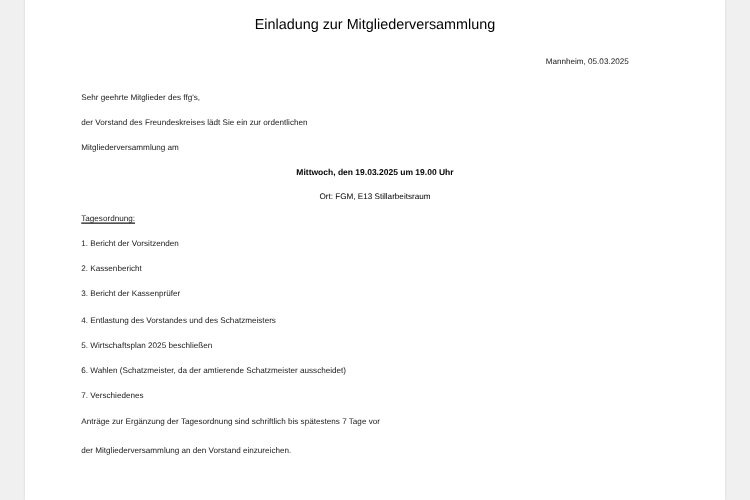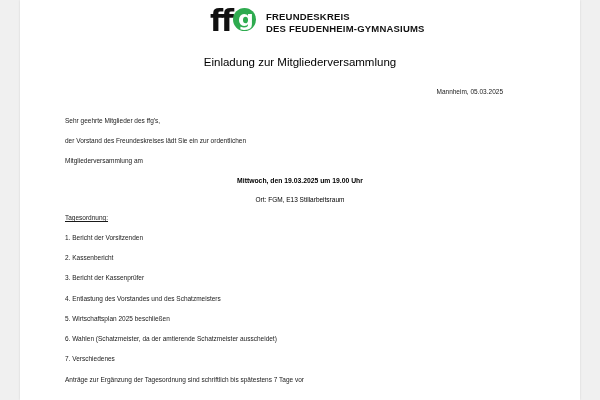--- a/index.html
+++ b/index.html
@@ -143,32 +143,20 @@
     line-height: 1.5;
   }
 </style>
 </head>
 <body>
 
 <div class="page">
 
   <div class="content">
 
-    <div class="letterhead">
-      <div class="logo">
-        <div class="logo-ff">ff</div>
-        <div class="logo-g">
-            <span>g</span>
-          </div>
-      </div>
-      <div class="org">
-        <div>FREUNDESKREIS</div>
-        <div>DES FEUDENHEIM-GYMNASIUMS</div>
-      </div>
-    </div>
 
     <div class="doc-title">Einladung zur Mitgliederversammlung</div>
 
     <div class="place-date">Mannheim, 05.03.2025</div>
 
     <div class="body-block">
       <p>Sehr geehrte Mitglieder des ffg's,</p>
       <p>der Vorstand des Freundeskreises lädt Sie ein zur ordentlichen</p>
       <p>Mitgliederversammlung am</p>
 

